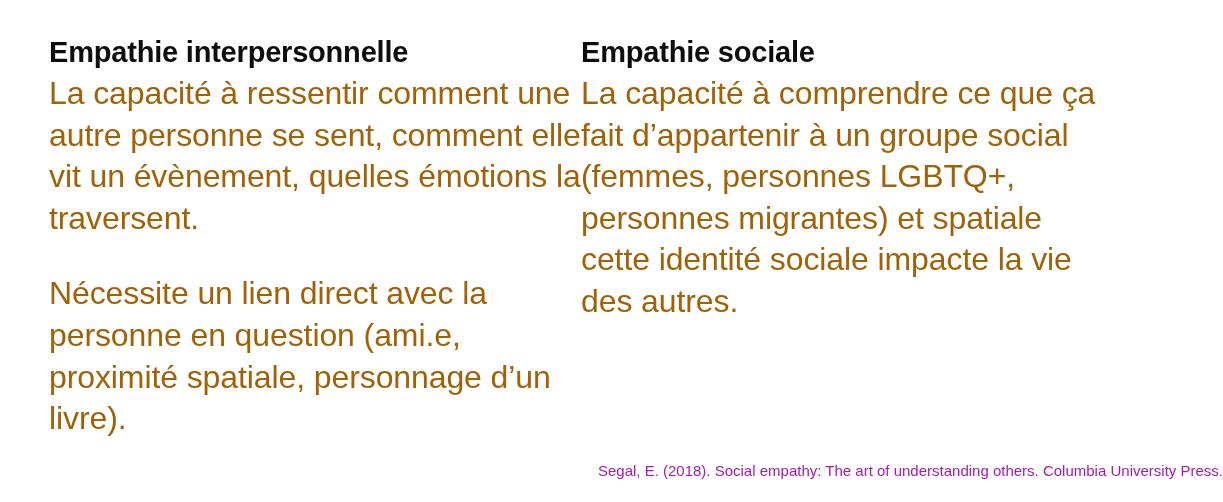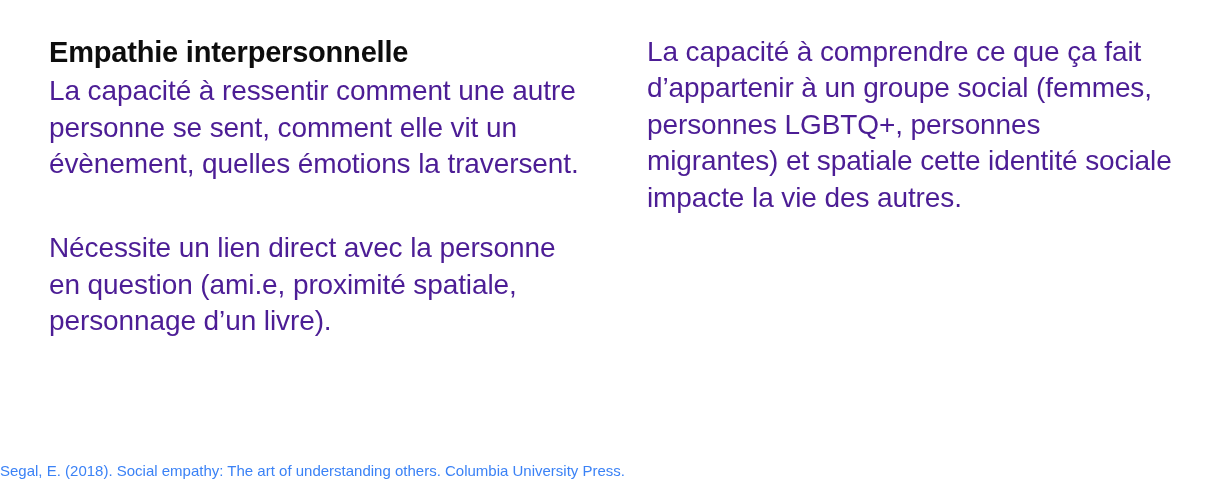--- a/index.html
+++ b/index.html
@@ -20,69 +20,69 @@
     height: 502px;
     box-sizing: border-box;
   }
   .columns {
     position: absolute;
     top: 34px;
     left: 49px;
     width: 1130px;
     display: flex;
     flex-direction: row;
-    gap: 66px;
   }
   .column {
     width: 532px;
   }
   .col-title {
     font-size: 29px;
     font-weight: bold;
     line-height: 1.28;
     letter-spacing: -0.2px;
     color: #0d0d0d;
     margin: 0 0 2px 0;
   }
   .col-para {
-    font-size: 28px;
+    font-size: 32px;
     line-height: 1.30;
     letter-spacing: -0.1px;
-    color: #4c1d95;
+    color: #a16207;
     margin: 0;
     white-space: pre-line;
   }
   .col-para.second {
-    margin-top: 48px;
+    margin-top: 34px;
   }
   .citation {
     position: absolute;
     left: 0;
     right: 0;
     bottom: 22px;
-    text-align: left;
+    text-align: right;
     font-size: 15px;
     line-height: 1.3;
-    color: #3b82f6;
+    color: #a21caf;
   }
 </style>
 </head>
 <body>
 
 <div class="slide">
 
   <div class="columns">
 
     <div class="column">
       <h2 class="col-title">Empathie interpersonnelle</h2>
       <p class="col-para">La capacité à ressentir comment une autre personne se sent, comment elle vit un évènement, quelles émotions la traversent.</p>
       <p class="col-para second">Nécessite un lien direct avec la personne en question (ami.e, proximité spatiale, personnage d’un livre).</p>
     </div>
 
     <div class="column">
+      <h2 class="col-title">Empathie sociale</h2>
       <p class="col-para">La capacité à comprendre ce que ça fait d’appartenir à un groupe social (femmes, personnes LGBTQ+, personnes migrantes) et spatiale cette identité sociale impacte la vie des autres.</p>
     </div>
 
   </div>
 
   <div class="citation">Segal, E. (2018). Social empathy: The art of understanding others. Columbia University Press.</div>
 
 </div>
 
 </body></html>

